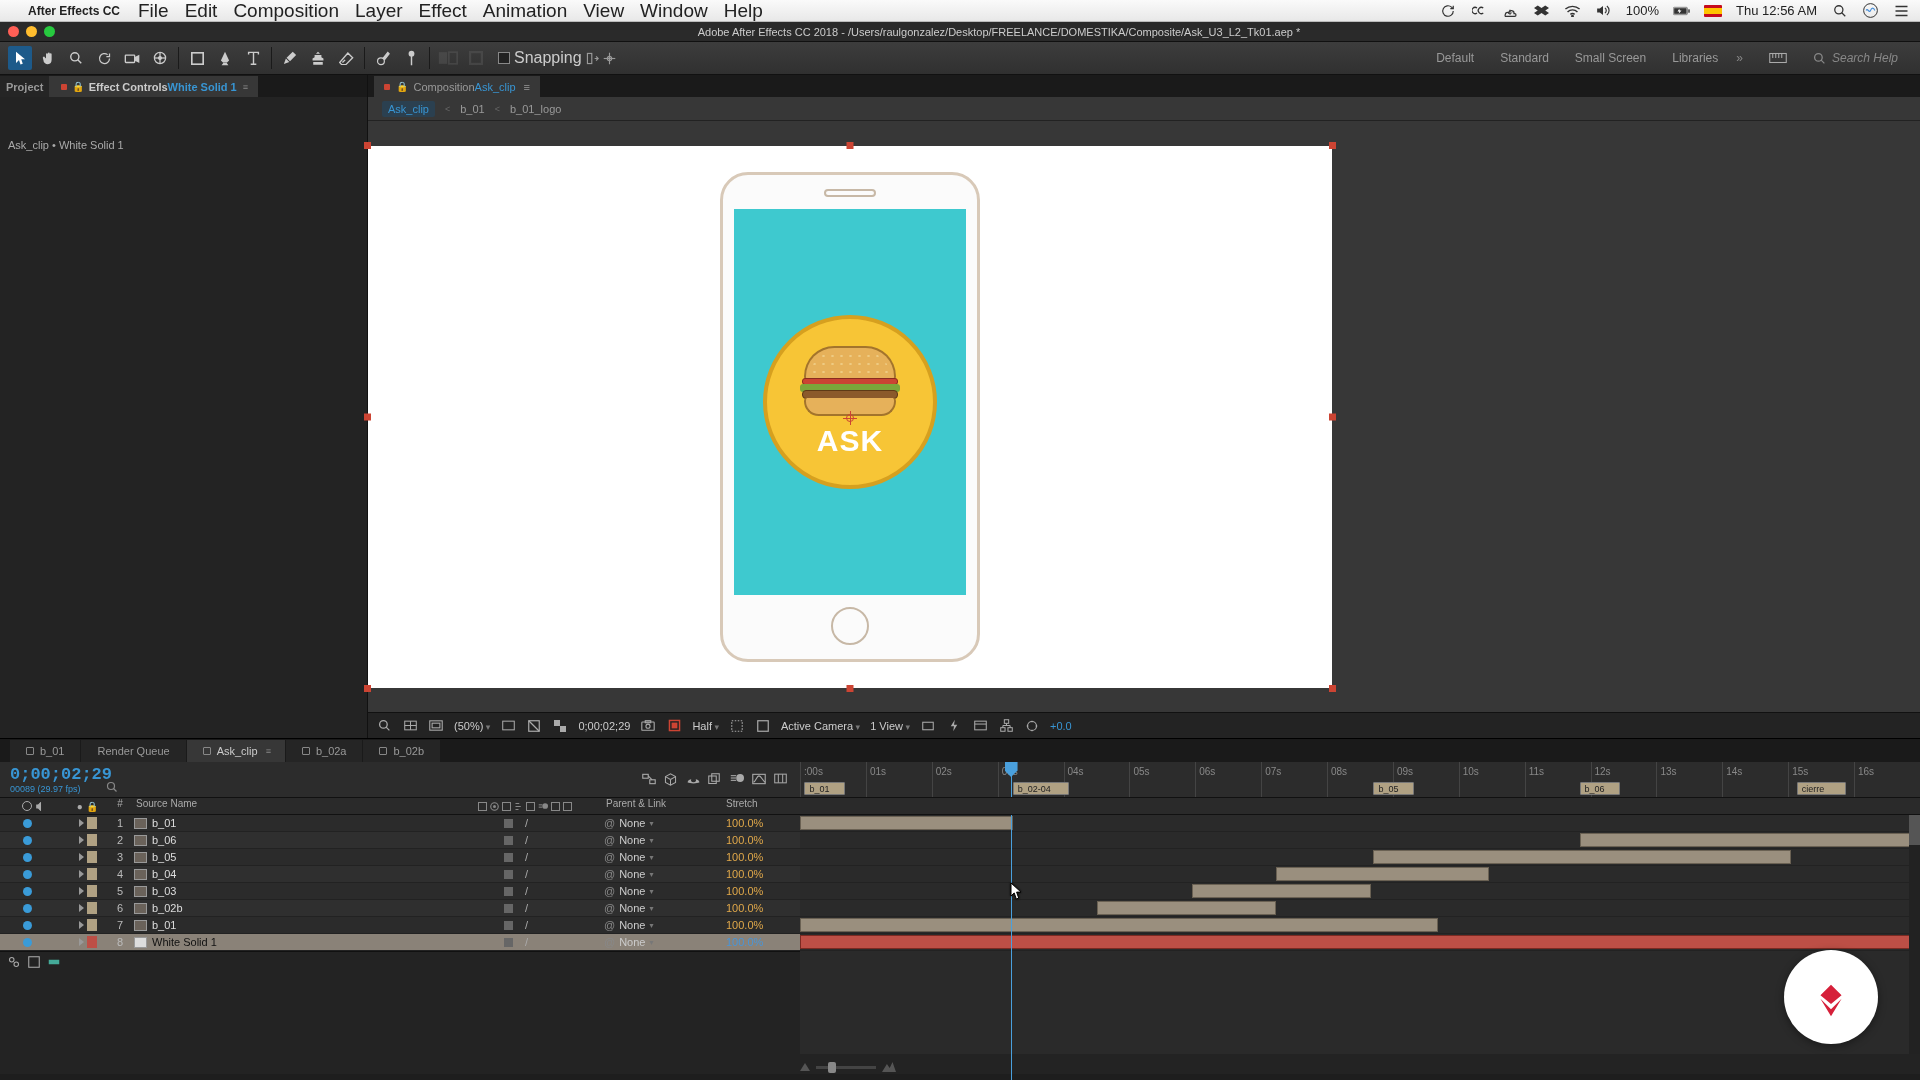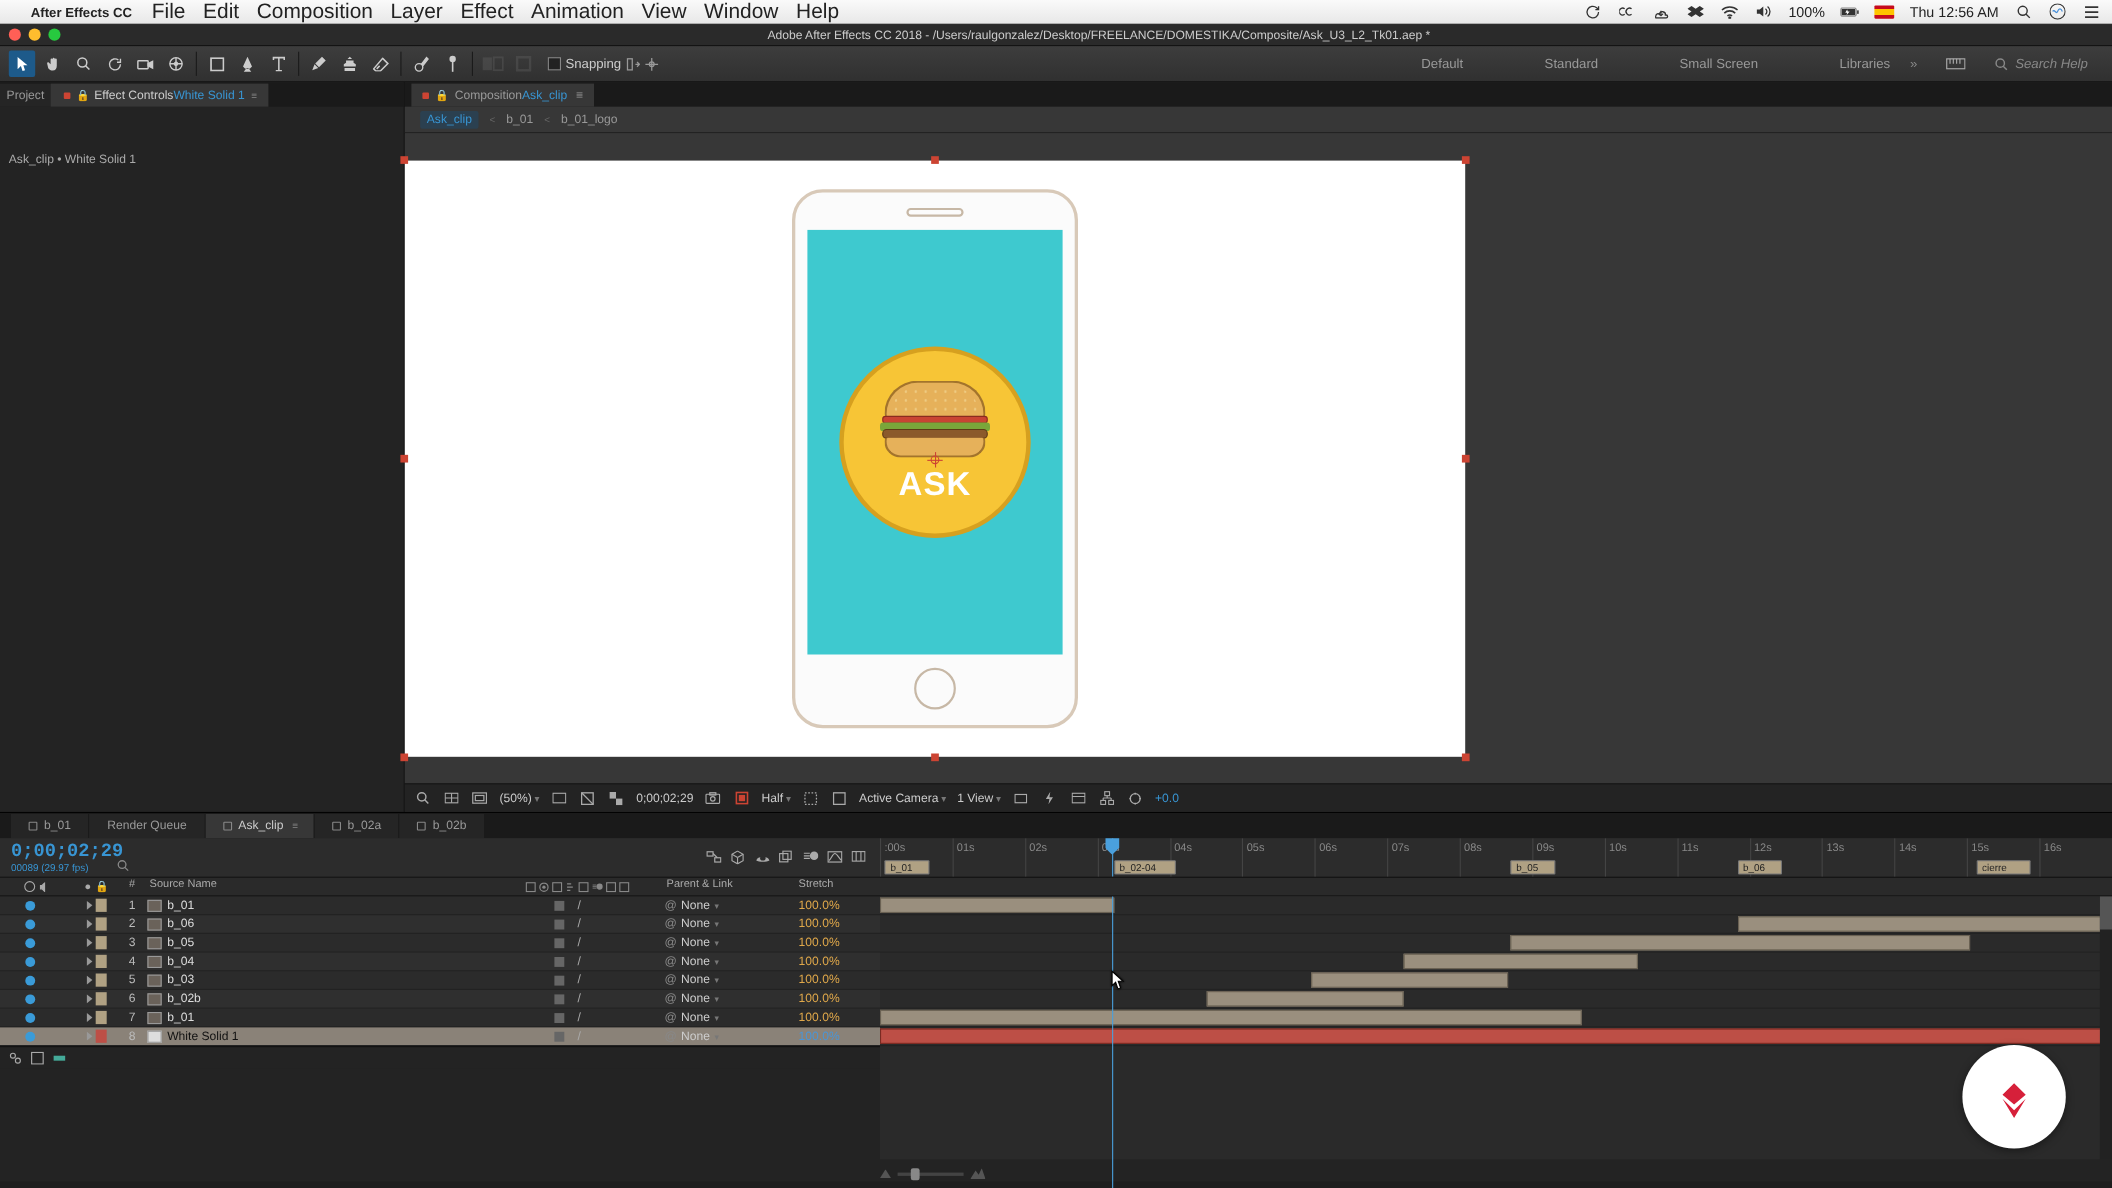--- a/index.html
+++ b/index.html
@@ -21,35 +21,35 @@
 .titlebar { height:20px; background:#2a2a2a; border-bottom:1px solid #111; display:flex; align-items:center; padding:0 8px; font-size:11px; color:#ccc;gap:19px; }
 .traffic { display:flex; gap:7px; margin-right:12px; }
 .dot { width:11px; height:11px; border-radius:50%; }
 .dot.r{background:#ff5f56} .dot.y{background:#ffbd2e} .dot.g{background:#27c93f}
 .titlebar .title { margin:0 auto; }
 
 
 .toolbar { height:33px; background:linear-gradient(#3d3d3d,#303030); border-bottom:1px solid #111; display:flex; align-items:center; padding:0 8px; gap:4px; }
 .toolbar .tbtn { width:24px; height:24px; display:flex; align-items:center; justify-content:center; color:#ccc; }
 .toolbar .sep { width:1px; height:22px; background:#1a1a1a; margin:0 2px;}
-.toolbar .snap { display:flex; align-items:center; gap:4px; font-size:12px; color:#ccc; margin-left:6px;}
+.toolbar .snap { display:flex; align-items:center; gap:4px; font-size:16px; color:#ccc; margin-left:6px;}
 .toolbar .snap .cb { width:12px;height:12px;border:1px solid #888;background:#222;}
 .toolbar .right { margin-left:auto; display:flex; align-items:center; gap:26px; padding-right:14px;}
-.toolbar .right .ws { color:#999; font-size:12px;margin-left:48px;}
+.toolbar .right .ws { color:#999; font-size:12px;}
 .toolbar .right .chev { color:#888; margin-left:-8px }
 .toolbar .search { display:flex; align-items:center; gap:6px; color:#888; font-style:italic;}
 .toolbar .search .sib { display:flex; align-items:center; }
 
 
 .main { display:flex; height:663px; }
 
 
 .leftpanel { width:368px; background:#232323; display:flex; flex-direction:column; border-right:1px solid #111;}
 .leftpanel .tabs { height:22px; display:flex; align-items:flex-end; background:#1a1a1a;}
-.leftpanel .tab { height:21px; padding:0 12px; display:flex; align-items:center; font-size:11px; color:#999; background:#252525;}
+.leftpanel .tab { height:21px; padding:0 12px; display:flex; align-items:center; font-size:11px; color:#999; background:#252525;font-weight:bold;}
 .leftpanel .tab.mini { padding:0 6px; }
 .leftpanel .tab.active { background:#373737; color:#ccc;}
 .leftpanel .tab .link { color:#3895d3; }
 .leftpanel .tab .pin { width:6px;height:6px;background:#cc4433;border-radius:1px;display:inline-block;margin-right:5px;}
 .leftpanel .tab .lock { color:#ccc; margin-right:4px; font-size:10px;}
 .leftpanel .tab .menu { margin-left:6px; color:#888; font-size:9px; letter-spacing:-2px;}
 .leftpanel .body { flex:1; padding:6px 8px; font-size:11px; color:#aaa;}
 .leftpanel .crumb { color:#aaa;margin-top:36px; }
 
 

